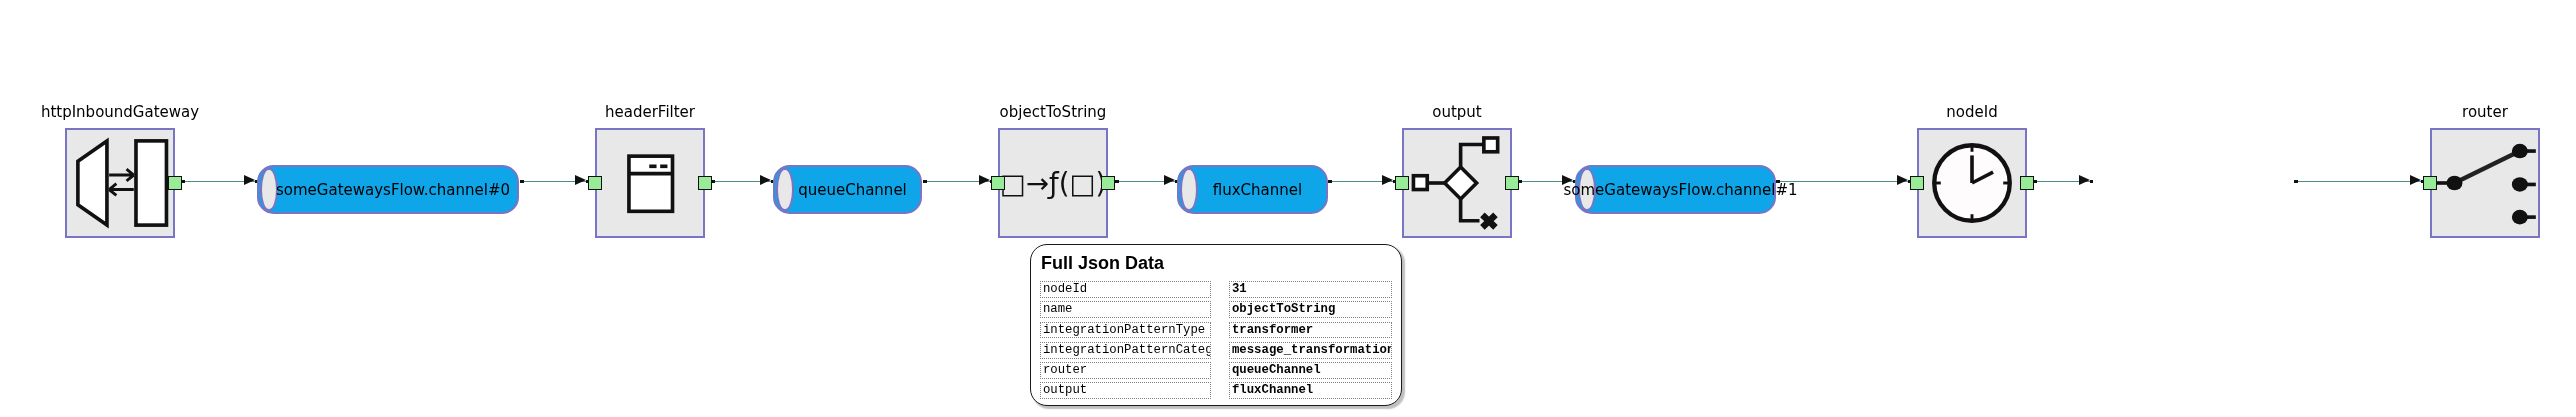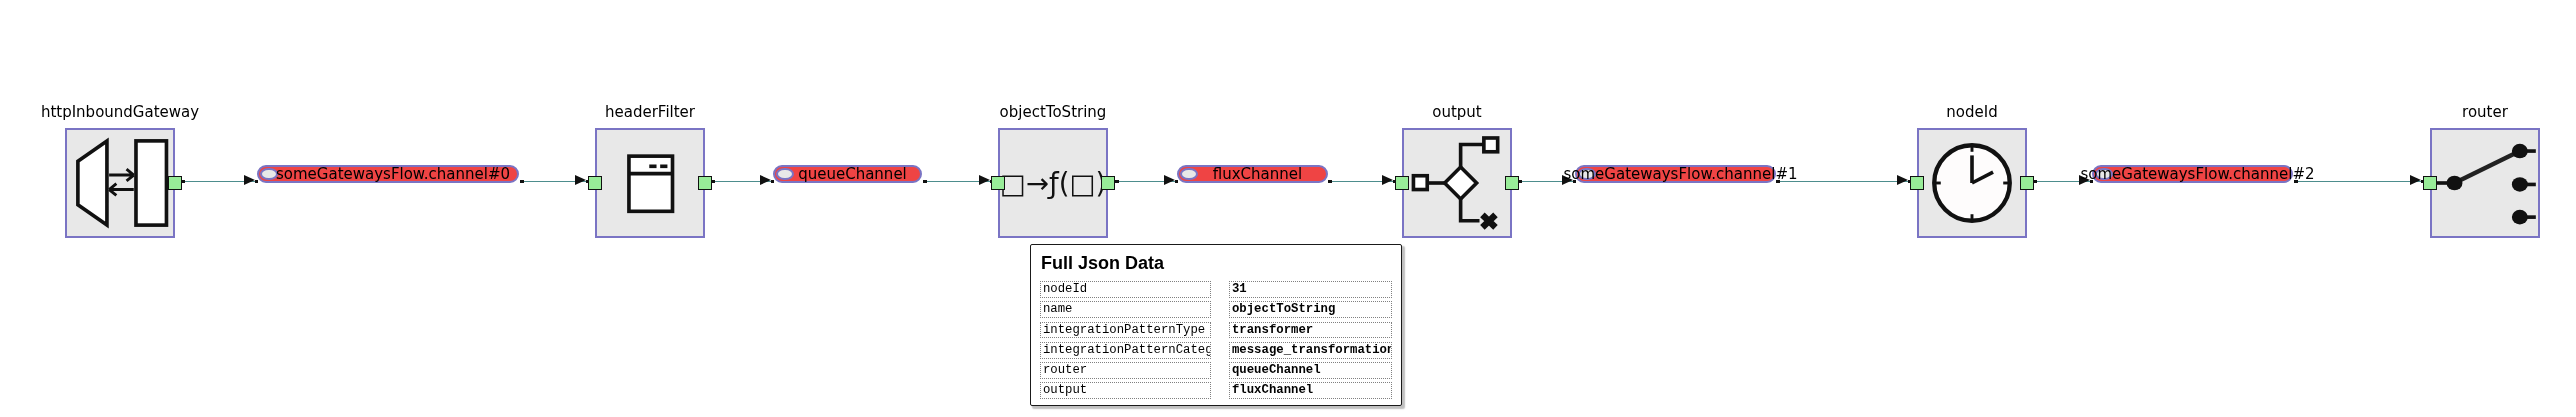--- a/index.html
+++ b/index.html
@@ -21,22 +21,22 @@
   .node-icon { position:absolute; left:0; top:0; width:106px; height:106px; }
   .port {
     position:absolute; width:14.5px; height:14.5px; box-sizing:border-box;
     background:#98ec98; border:1.4px solid #111; top:46px;
   }
   .port-left  { left:-9.4px; }
   .port-right { right:-9.4px; }
 
   
   .channel {
-    position:absolute; top:165px; height:18px; box-sizing:border-box;
-    background:#ef4444; border:2.2px solid #7a74c4; border-radius:16.7px;
+    position:absolute; top:165px; height:49px; box-sizing:border-box;
+    background:#0ea5e9; border:2.2px solid #7a74c4; border-radius:16.7px;
     display:flex; align-items:center; justify-content:center;
   }
   .cap {
     position:absolute; left:1.4px; top:0.7px; bottom:0.7px; width:17.4px; box-sizing:border-box;
     background:#e8e8e8; border:2.2px solid #7a74c4; border-radius:50%;
   }
   .channel-label {
     position:relative; z-index:2; font-size:15px; color:#000; white-space:nowrap;
     padding-left:10px;
   }
@@ -46,21 +46,21 @@
   .dot-start { position:absolute; left:-0.7px; top:-1.4px; width:3.6px; height:3.6px; background:#111; }
   .arrow {
     position:absolute; right:2.2px; top:-5.8px; width:0; height:0;
     border-left:11.6px solid #111; border-top:5.8px solid transparent; border-bottom:5.8px solid transparent;
   }
   .tip { position:absolute; right:-0.7px; top:-1.4px; width:2.9px; height:3.6px; background:#111; }
 
   
   .tooltip {
     position:absolute; left:1030px; top:244px; width:372px; height:162px; box-sizing:border-box;
-    background:#fff; border:1.4px solid #1a1a1a; border-radius:2px;
+    background:#fff; border:1.4px solid #1a1a1a; border-radius:17px;
     box-shadow:2.2px 2.2px 1.4px rgba(0,0,0,0.25);
     padding:6.5px 8.7px; font-family:"Liberation Sans",sans-serif;
   }
   .tooltip-title { font-size:18px; font-weight:bold; color:#000; margin:1.4px 0 7.2px 1.4px;
     font-family:"Liberation Sans",sans-serif; }
   .tt-row { display:flex; gap:18px; margin-bottom:3.6px; }
   .tt-key, .tt-val {
     border:0.7px dotted #808080; box-sizing:border-box; height:16.7px; overflow:hidden;
     font-family:"Liberation Mono","DejaVu Sans Mono",monospace; font-size:12.3px; line-height:15px;
     color:#000; padding:0 2.2px; white-space:nowrap;
@@ -212,24 +212,20 @@
       <div class="port port-right"></div>
     </div>
   </div>
 
   <div class="conn" style="left:2034px;width:58px">
     <span class="dot-start"></span>
     <span class="arrow"></span>
     <span class="tip"></span>
   </div>
 
-  <div class="channel" style="left:2092px;width:201px">
-    <div class="cap"></div>
-    <span class="channel-label">someGatewaysFlow.channel#2</span>
-  </div>
 
   <div class="conn" style="left:2295px;width:128px">
     <span class="dot-start"></span>
     <span class="arrow"></span>
     <span class="tip"></span>
   </div>
 
   <div class="node-group" style="left:2430px">
     <div class="node-label">router</div>
     <div class="node-box">

